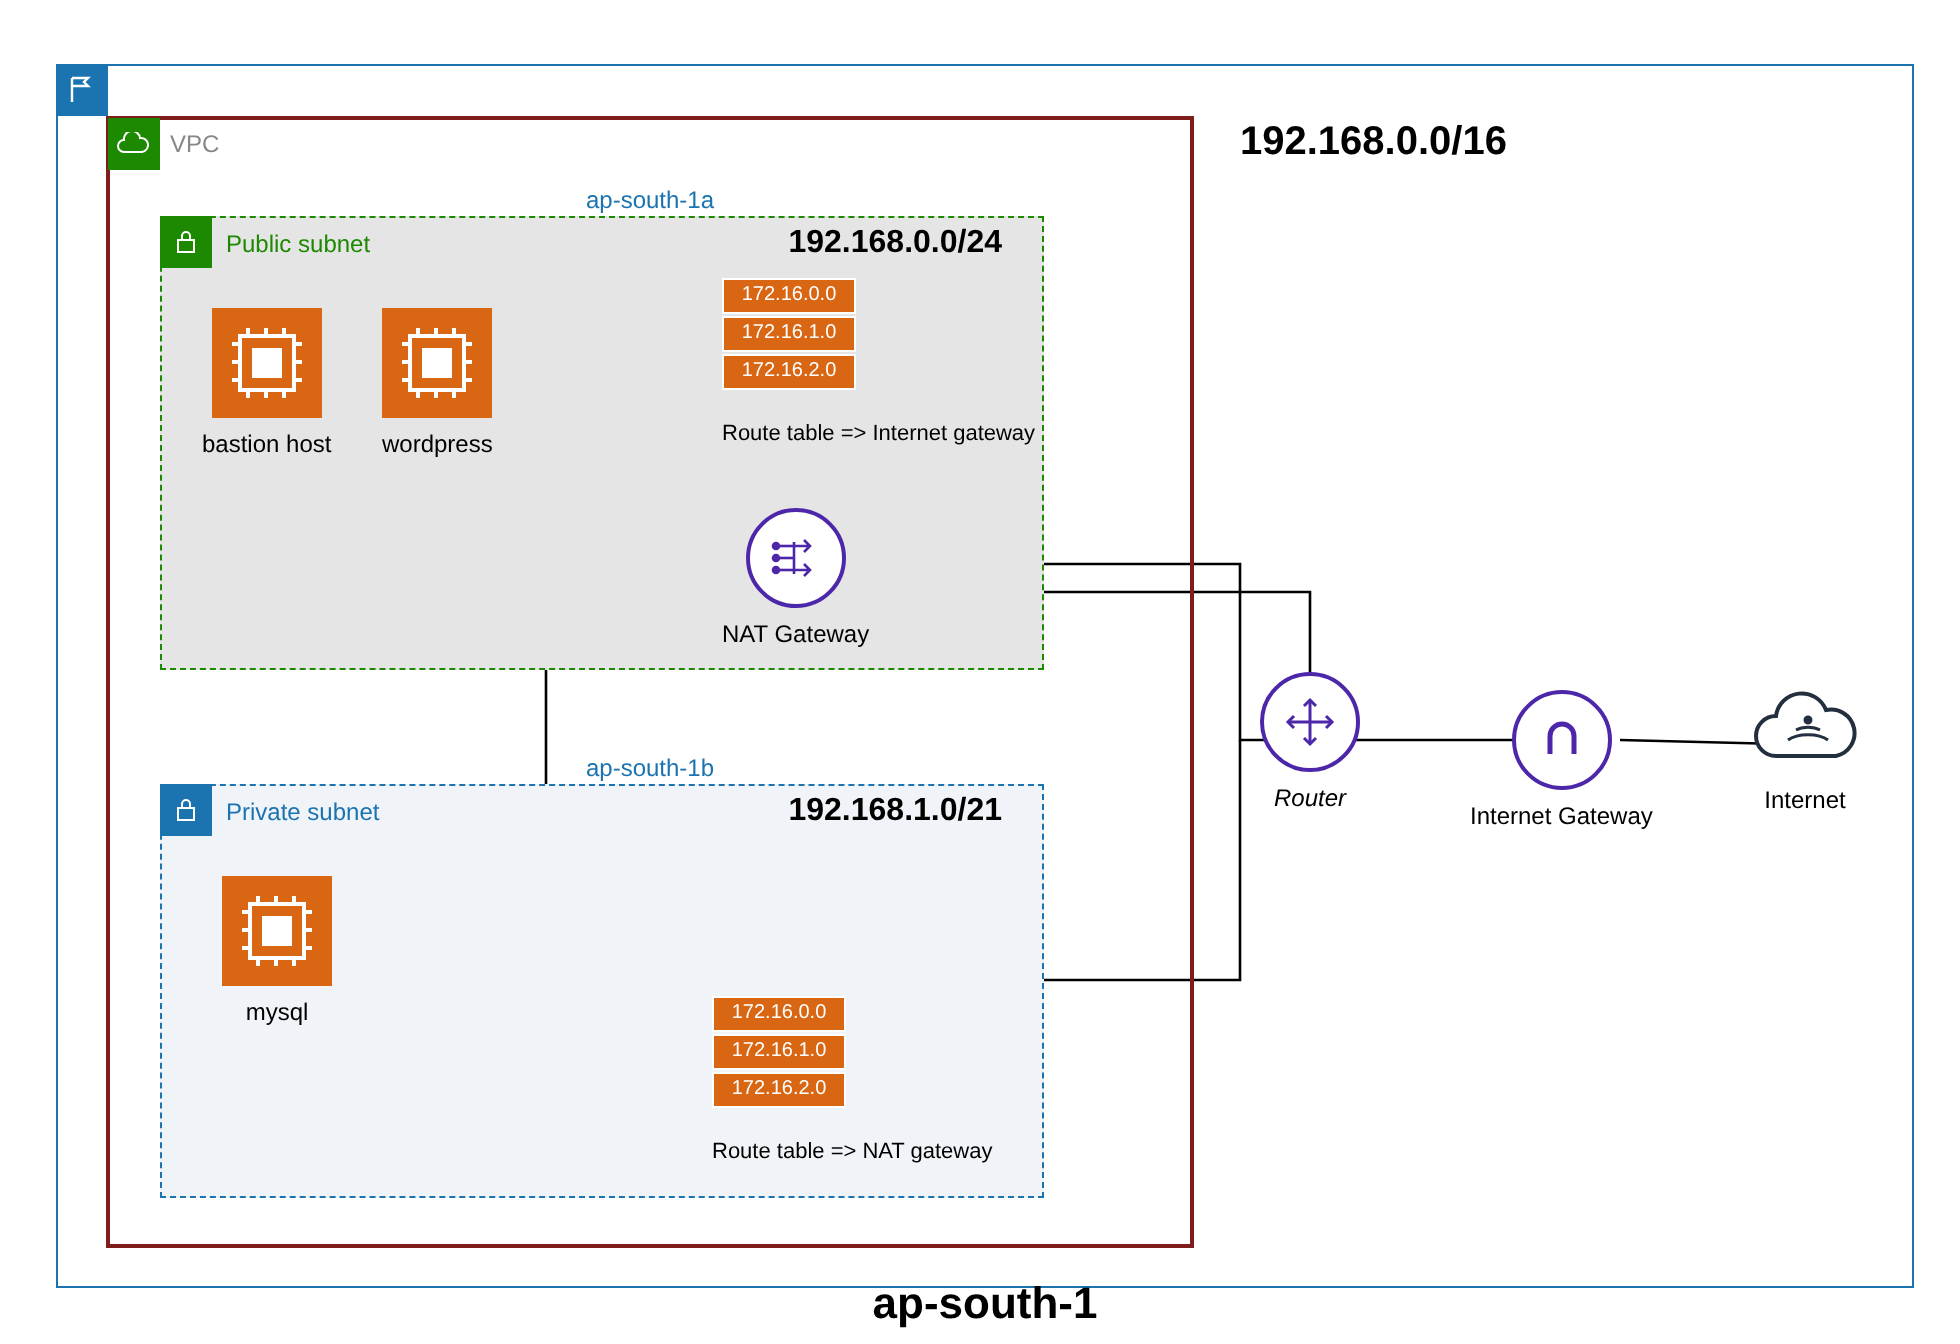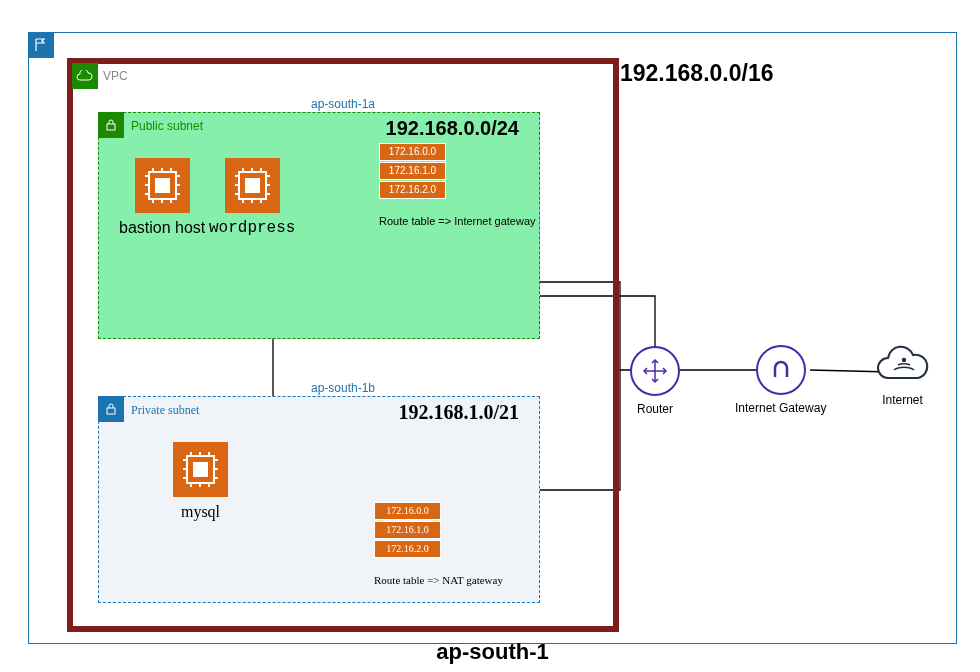--- a/index.html
+++ b/index.html
@@ -32,25 +32,25 @@
   .region-label {
     position: absolute;
     bottom: -22px;
     left: 50%;
     transform: translateX(-50%);
     font-size: 22px;
     font-weight: bold;
   }
   .vpc-box {
     position: absolute;
-    left: 38px;
+    left: 24px;
     top: 25px;
     width: 540px;
     height: 562px;
-    border: 6px solid #7f1d1d;
+    border: 2px solid #7f1d1d;
   }
   .vpc-icon {
     position: absolute;
     left: -1px;
     top: -1px;
     width: 26px;
     height: 26px;
     background: #1D8900;
     display: flex;
     align-items: center;
@@ -73,28 +73,27 @@
   .subnet-box {
     position: absolute;
     left: 25px;
     width: 440px;
     border: 1px dashed;
   }
   .public-subnet {
     top: 48px;
     height: 225px;
     border-color: #1D8900;
-    background: #86efac;
+    background: #e5e5e5;
   }
   .private-subnet {
     top: 332px;
     height: 205px;
     border-color: #1B73B0;
     background: #F0F3F7;
-    font-family: Liberation Serif, serif;
   }
   .subnet-icon {
     position: absolute;
     left: -1px;
     top: -1px;
     width: 26px;
     height: 26px;
     display: flex;
     align-items: center;
     justify-content: center;
@@ -104,27 +103,27 @@
   .subnet-label {
     position: absolute;
     left: 32px;
     top: 6px;
     font-size: 12px;
   }
   .public-subnet .subnet-label { color: #1D8900; }
   .private-subnet .subnet-label { color: #1B73B0; }
   .cidr-large {
     position: absolute;
-    font-size: 20px;
+    font-size: 16px;
     font-weight: bold;
   }
   .instance {
     position: absolute;
     text-align: center;
-    font-size: 16px;
+    font-size: 12px;
   }
   .instance-icon {
     width: 55px;
     height: 55px;
     background: #D86613;
     margin: 0 auto 6px;
     position: relative;
   }
   .route-tag {
     display: block;
@@ -159,21 +158,21 @@
     display: flex;
     align-items: center;
     justify-content: center;
     margin: 0 auto 6px;
     background: #fff;
   }
   .vpc-cidr {
     position: absolute;
     left: 620px;
     top: 60px;
-    font-size: 23px;
+    font-size: 20px;
     font-weight: bold;
   }
   svg.conn {
     position: absolute;
     left: 0;
     top: 0;
     width: 980px;
     height: 672px;
     pointer-events: none;
   }
@@ -236,21 +235,21 @@
                 <line x1="10" y1="36" x2="14" y2="36"></line>
                 <line x1="41" y1="18" x2="45" y2="18"></line>
                 <line x1="41" y1="27" x2="45" y2="27"></line>
                 <line x1="41" y1="36" x2="45" y2="36"></line>
               </g>
             </svg>
         </div>
         <div>bastion host</div>
       </div>
 
-      <div class="instance" style="left:110px; top:45px;font-family:Liberation Mono, monospace;">
+      <div class="instance" style="left:110px; top:45px;">
         <div class="instance-icon">
           <svg width="55" height="55" viewBox="0 0 55 55">
               <rect x="14" y="14" width="27" height="27" fill="none" stroke="#fff" stroke-width="2"></rect>
               <rect x="20" y="20" width="15" height="15" fill="#fff"></rect>
               <g stroke="#fff" stroke-width="2">
                 <line x1="18" y1="10" x2="18" y2="14"></line>
                 <line x1="27" y1="10" x2="27" y2="14"></line>
                 <line x1="36" y1="10" x2="36" y2="14"></line>
                 <line x1="18" y1="41" x2="18" y2="45"></line>
                 <line x1="27" y1="41" x2="27" y2="45"></line>
@@ -267,35 +266,53 @@
         <div>wordpress</div>
       </div>
 
       <div class="route-block" style="left:280px; top:30px;">
         <span class="route-tag">172.16.0.0</span>
         <span class="route-tag">172.16.1.0</span>
         <span class="route-tag">172.16.2.0</span>
         <div class="route-caption">Route table =&gt; Internet gateway</div>
       </div>
 
+      <div class="net-node" style="left:280px; top:145px;">
+        <div class="circle-icon">
+          <svg width="28" height="24" viewBox="0 0 28 24">
+              <g stroke="#4D27AA" fill="none" stroke-width="1.3">
+                <circle cx="4" cy="6" r="1.5" fill="#4D27AA"></circle>
+                <circle cx="4" cy="12" r="1.5" fill="#4D27AA"></circle>
+                <circle cx="4" cy="18" r="1.5" fill="#4D27AA"></circle>
+                <line x1="6" y1="6" x2="13" y2="6"></line>
+                <line x1="6" y1="12" x2="13" y2="12"></line>
+                <line x1="6" y1="18" x2="13" y2="18"></line>
+                <path d="M13 4 v16"></path>
+                <path d="M13 6 h8 m-3 -3 l3 3 l-3 3"></path>
+                <path d="M13 18 h8 m-3 -3 l3 3 l-3 3"></path>
+              </g>
+            </svg>
+        </div>
+        <div>NAT Gateway</div>
+      </div>
     </div>
 
     <div class="az-label" style="top:317px;">ap-south-1b</div>
 
     <div class="subnet-box private-subnet">
       <div class="subnet-icon">
         <svg width="14" height="14" viewBox="0 0 14 14">
             <rect x="3" y="6" width="8" height="6" stroke="#fff" fill="none"></rect>
             <path d="M5 6 v-2 a2 2 0 0 1 4 0 v2" stroke="#fff" fill="none"></path>
           </svg>
       </div>
       <span class="subnet-label">Private subnet</span>
       <div class="cidr-large" style="right:20px; top:4px;">192.168.1.0/21</div>
 
-      <div class="instance" style="left:30px; top:45px;margin-left:44px;">
+      <div class="instance" style="left:30px; top:45px;">
         <div class="instance-icon">
           <svg width="55" height="55" viewBox="0 0 55 55">
               <rect x="14" y="14" width="27" height="27" fill="none" stroke="#fff" stroke-width="2"></rect>
               <rect x="20" y="20" width="15" height="15" fill="#fff"></rect>
               <g stroke="#fff" stroke-width="2">
                 <line x1="18" y1="10" x2="18" y2="14"></line>
                 <line x1="27" y1="10" x2="27" y2="14"></line>
                 <line x1="36" y1="10" x2="36" y2="14"></line>
                 <line x1="18" y1="41" x2="18" y2="45"></line>
                 <line x1="27" y1="41" x2="27" y2="45"></line>
@@ -317,21 +334,21 @@
         <span class="route-tag">172.16.1.0</span>
         <span class="route-tag">172.16.2.0</span>
         <div class="route-caption">Route table =&gt; NAT gateway</div>
       </div>
     </div>
   </div>
 </div>
 
 <div class="vpc-cidr">192.168.0.0/16</div>
 
-<div class="net-node" style="left:630px; top:346px;">
+<div class="net-node" style="left:630px; top:336px;font-style:italic;">
   <div class="circle-icon">
     <svg width="30" height="30" viewBox="0 0 30 30">
         <g stroke="#4D27AA" fill="none" stroke-width="1.5">
           <line x1="15" y1="4" x2="15" y2="26"></line>
           <line x1="4" y1="15" x2="26" y2="15"></line>
           <path d="M12 7 l3 -3 l3 3"></path>
           <path d="M12 23 l3 3 l3 -3"></path>
           <path d="M7 12 l-3 3 l3 3"></path>
           <path d="M23 12 l3 3 l-3 3"></path>
         </g>

